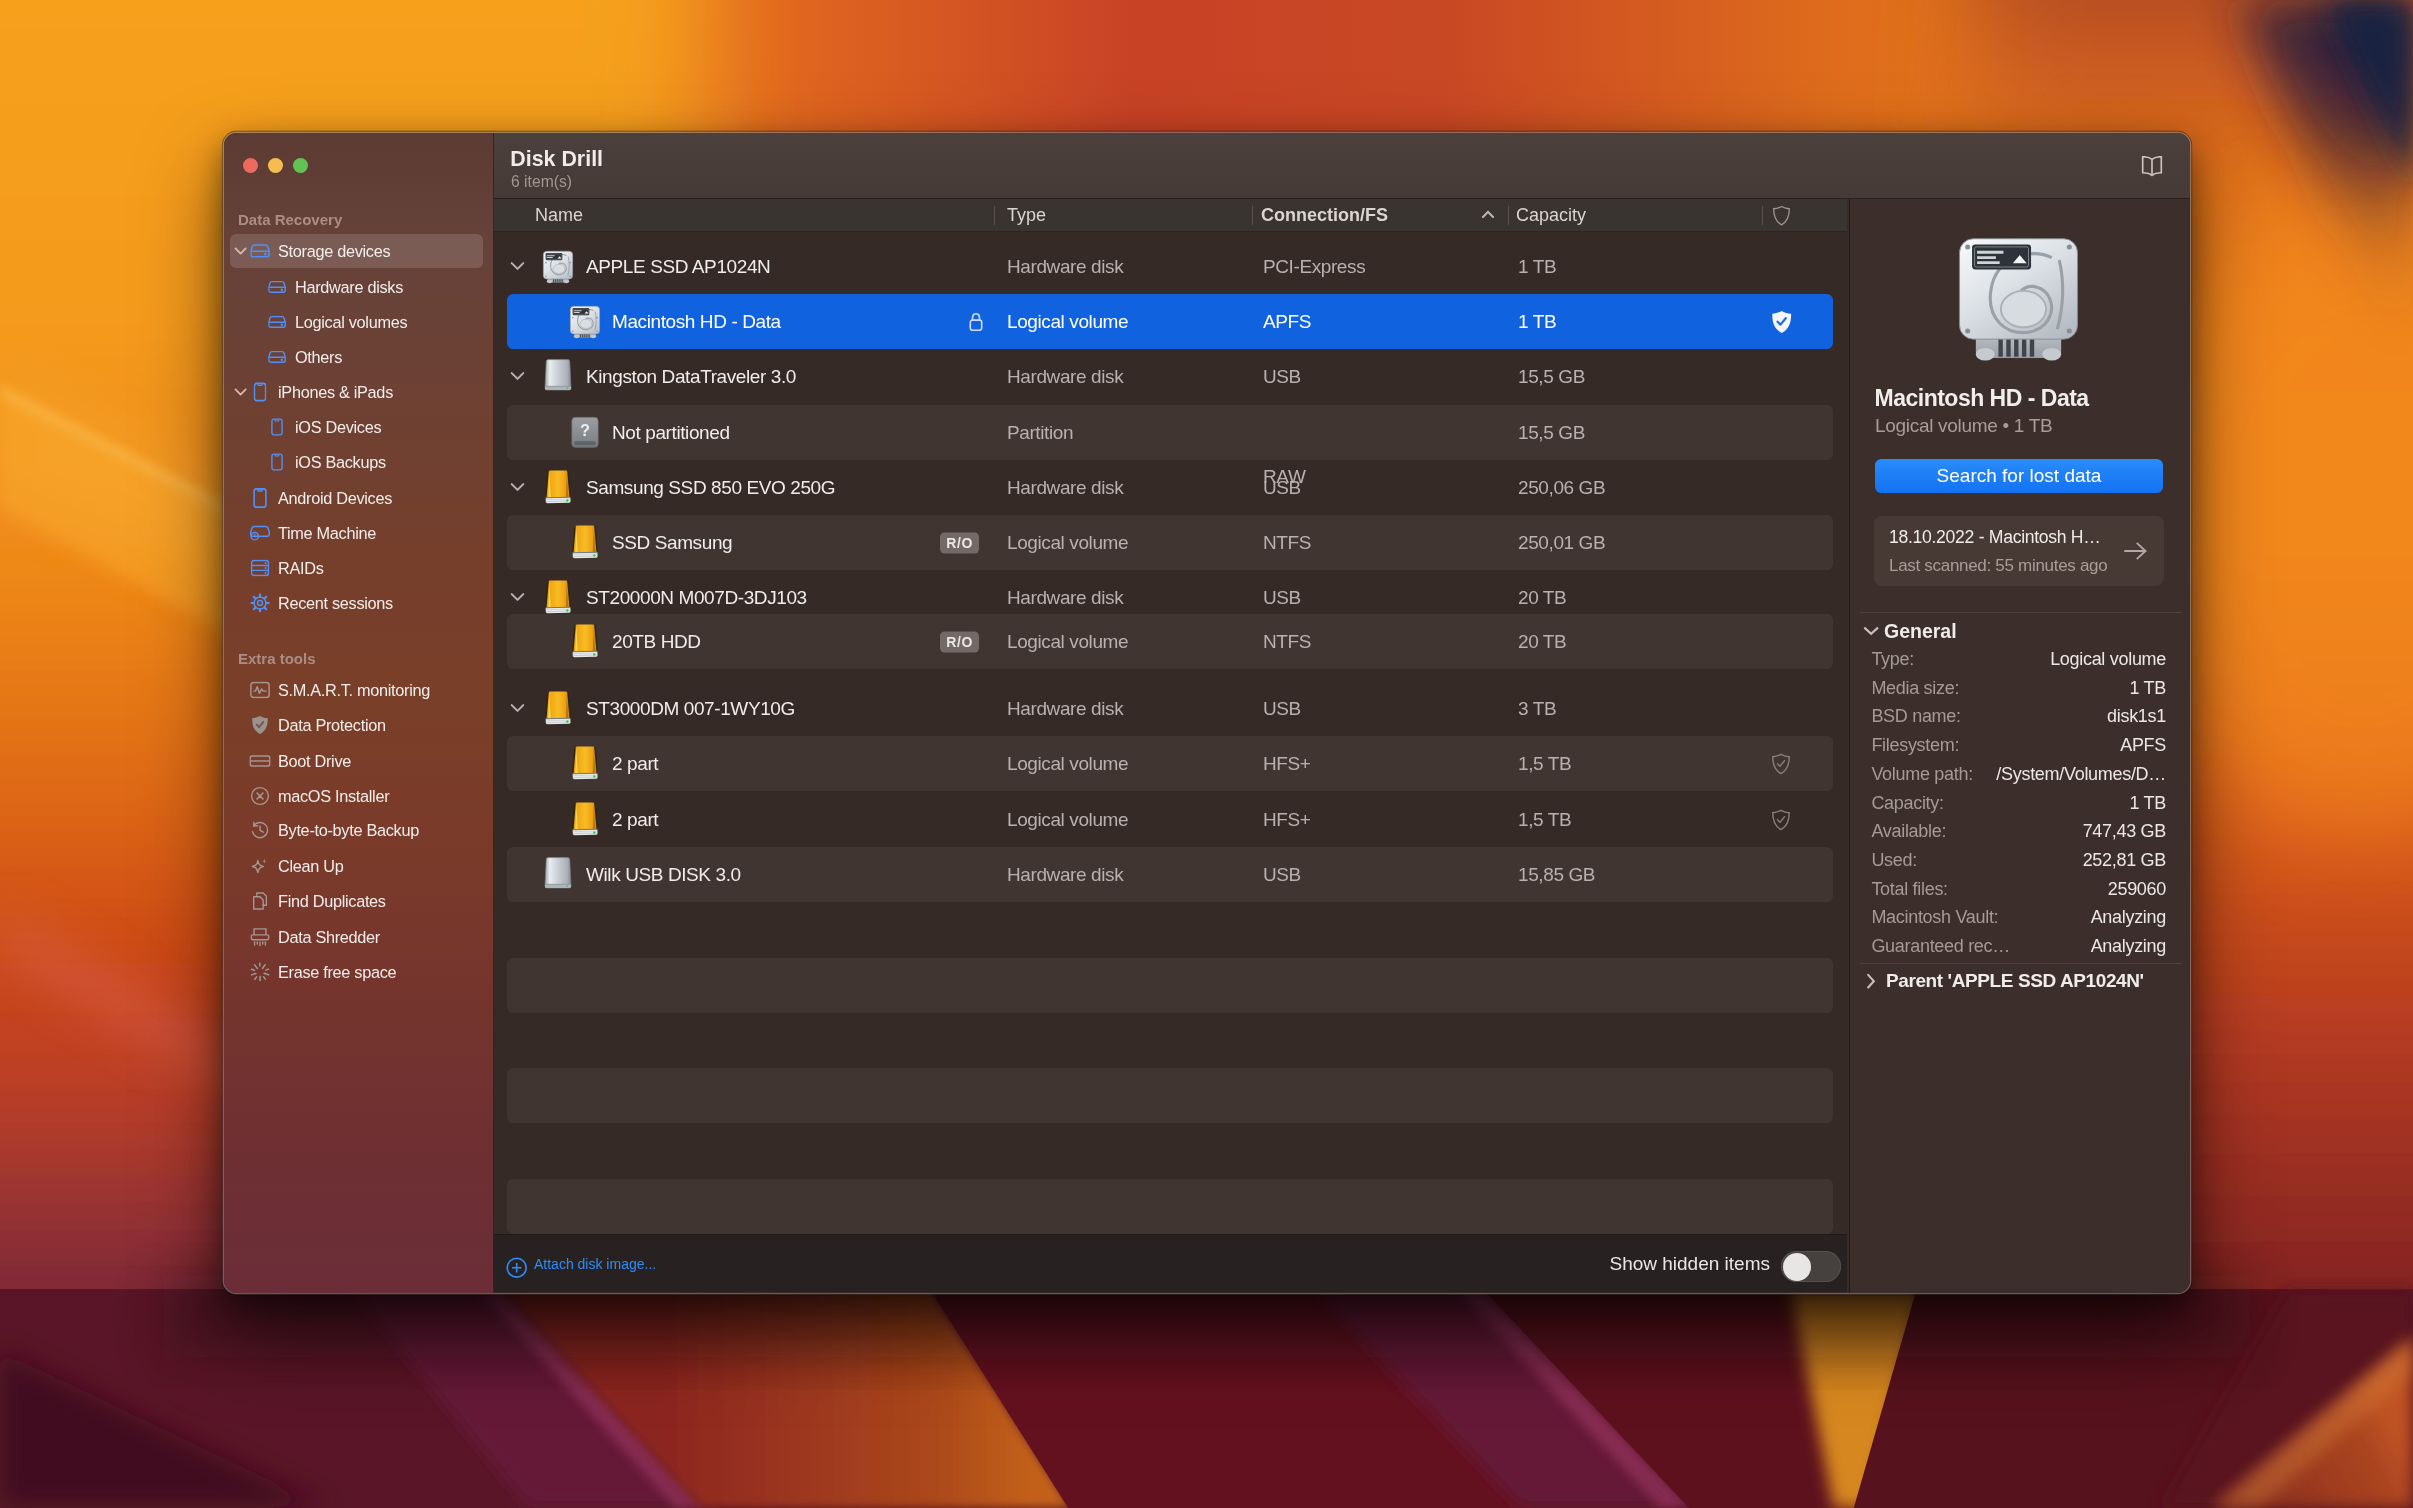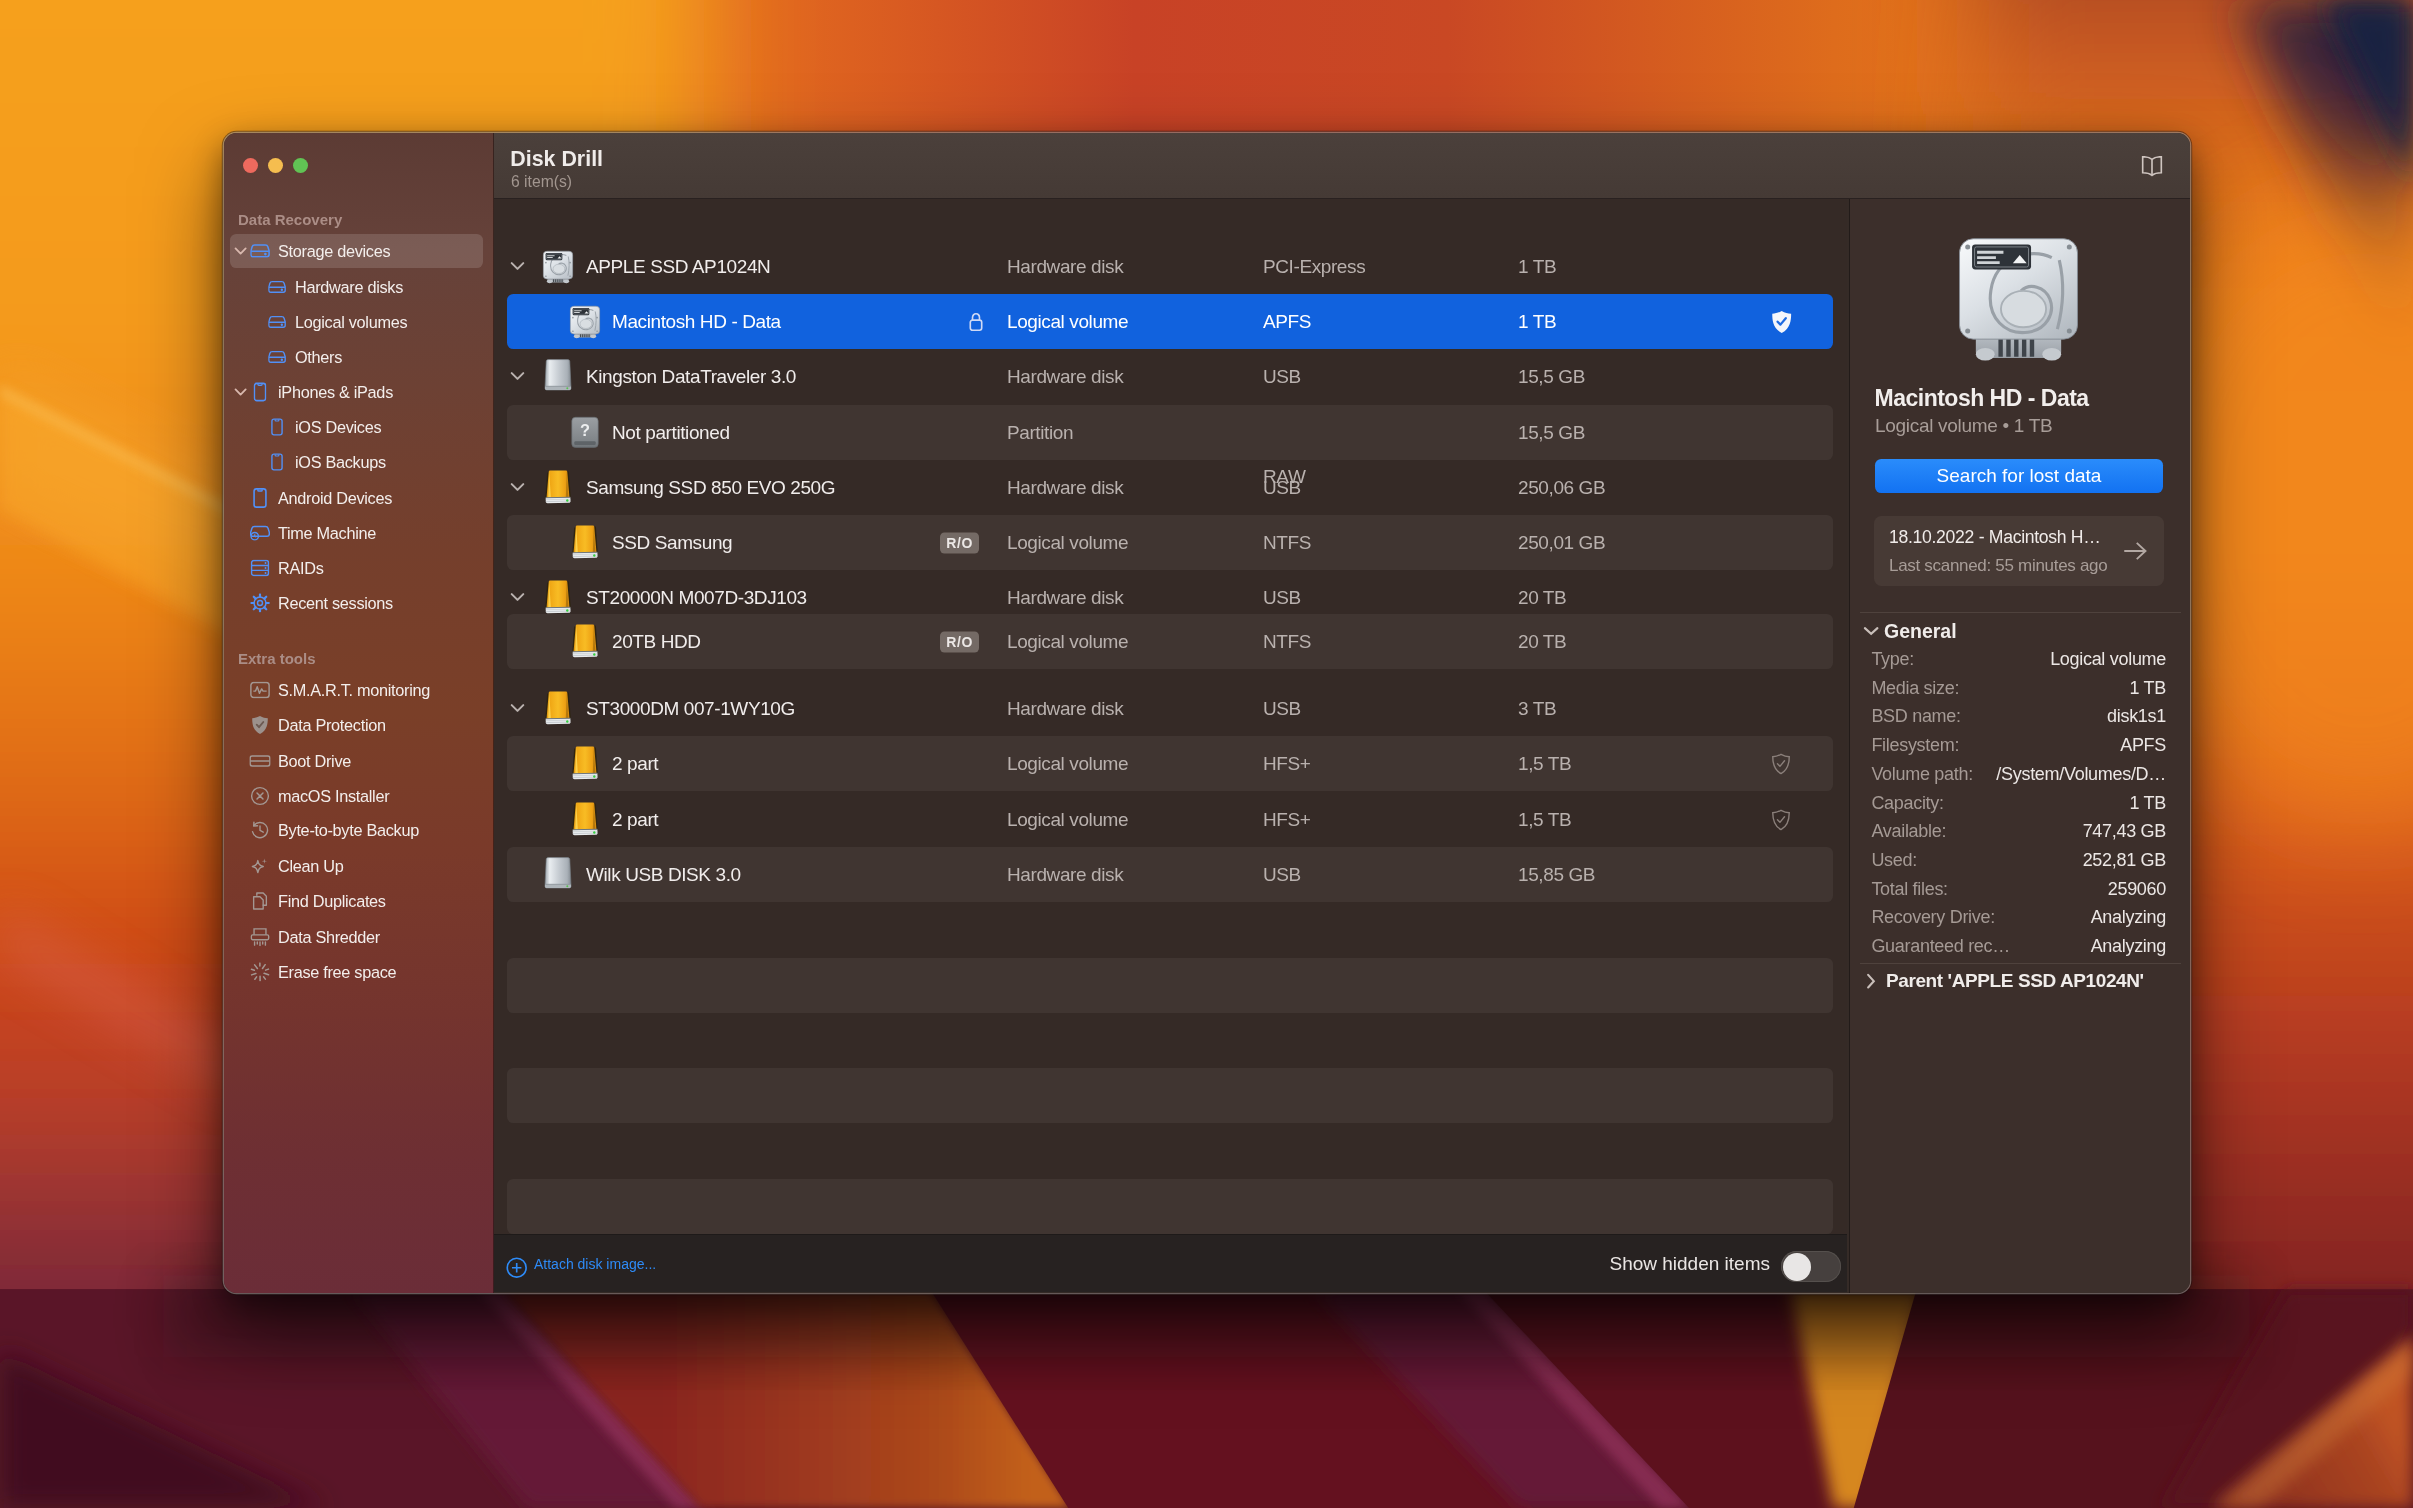--- a/index.html
+++ b/index.html
@@ -654,20 +654,36 @@
       </div>
 <div class="row" style="top:759px;">
         <div class="card"></div>
       </div>
 <div class="row" style="top:869px;">
         <div class="card"></div>
       </div>
 <div class="row" style="top:980px;">
         <div class="card"></div>
       </div>
+    <div id="thead">
+      <div class="th" style="left:41px;">Name</div>
+      <div class="th" style="left:513px;">Type</div>
+      <div class="th" style="left:767px; font-weight:bold;">Connection/FS</div>
+      <div style="position:absolute; left:987px; top:10px;"><svg width="14" height="8.2" viewBox="0 0 22 13">
+            <path d="M3 11 L11 3 L19 11" fill="none" stroke="#c0b9b6" stroke-width="3.2" stroke-linecap="round"></path>
+          </svg></div>
+      <div class="th" style="left:1022px;">Capacity</div>
+      <div class="th-sep" style="left:500px;"></div>
+      <div class="th-sep" style="left:758px;"></div>
+      <div class="th-sep" style="left:1014px;"></div>
+      <div class="th-sep" style="left:1268px;"></div>
+      <div style="position:absolute; left:1278px; top:5.7px; line-height:0;"><svg width="19" height="21.4" viewBox="0 0 34 38">
+<path d="M17 2.5 C12.2 5.1 7.5 6.4 3 6.6 C3 16.2 4 28.3 17 35.3 C30 28.3 31 16.2 31 6.6 C26.5 6.4 21.8 5.1 17 2.5 Z" fill="none" stroke="#9d9490" stroke-width="2.4"></path>
+          </svg></div>
+    </div>
   </div>
   <div id="footer">
     <svg style="position:absolute; left:12px; top:22px;" width="21.4" height="21.4" viewBox="0 0 34 34">
       <circle cx="17" cy="17" r="15" fill="none" stroke="#2e8bf7" stroke-width="2.6"></circle>
       <path d="M17 9.5 L17 24.5 M9.5 17 L24.5 17" stroke="#2e8bf7" stroke-width="2.6"></path>
     </svg>
     <div style="position:absolute; left:40px; top:50%; transform:translateY(-50%); font-size:14px; color:#2e8bf7;">Attach disk image...</div>
     <div style="position:absolute; right:77px; top:50%; transform:translateY(-50%); font-size:19px; color:#eae6e4;">Show hidden items</div>
     <div style="position:absolute; left:1287px; top:16.3px; width:60px; height:31px; border-radius:15.7px; background:#46403e; box-shadow:inset 0 0 0 0.9px #55504d;">
       <div style="position:absolute; left:1.9px; top:1.9px; width:28px; height:28px; border-radius:50%; background:#e8e6e5;"></div>
@@ -729,21 +745,21 @@
 <div class="pl-label" style="left:21.4px; top:565px;">Volume path:</div>
 <div class="pl-val" style="right:24px; top:565px;">/System/Volumes/D…</div>
 <div class="pl-label" style="left:21.4px; top:594px;">Capacity:</div>
 <div class="pl-val" style="right:24px; top:594px;">1 TB</div>
 <div class="pl-label" style="left:21.4px; top:622px;">Available:</div>
 <div class="pl-val" style="right:24px; top:622px;">747,43 GB</div>
 <div class="pl-label" style="left:21.4px; top:651px;">Used:</div>
 <div class="pl-val" style="right:24px; top:651px;">252,81 GB</div>
 <div class="pl-label" style="left:21.4px; top:680px;">Total files:</div>
 <div class="pl-val" style="right:24px; top:680px;">259060</div>
-<div class="pl-label" style="left:21.4px; top:708px;">Recovery Drive:</div>
+<div class="pl-label" style="left:21.4px; top:708px;">Macintosh Vault:</div>
 <div class="pl-val" style="right:24px; top:708px;">Analyzing</div>
 <div class="pl-label" style="left:21.4px; top:737px;">Guaranteed rec…</div>
 <div class="pl-val" style="right:24px; top:737px;">Analyzing</div>
     <div style="position:absolute; left:10px; top:764px; width:321px; height:1.3px; background:#4f423d;"></div>
     <svg style="position:absolute; left:15px; top:774px;" width="11.3" height="16.3" viewBox="0 0 18 26">
         <path d="M5 3 L14 13 L5 23" fill="none" stroke="#c9bfba" stroke-width="3.4" stroke-linecap="round"></path>
       </svg>
     <div style="position:absolute; left:36px; top:771px; font-size:19px; letter-spacing:-0.4px; font-weight:bold; color:#f0ecea;">Parent 'APPLE SSD AP1024N'</div>
   </div>
 </div>

